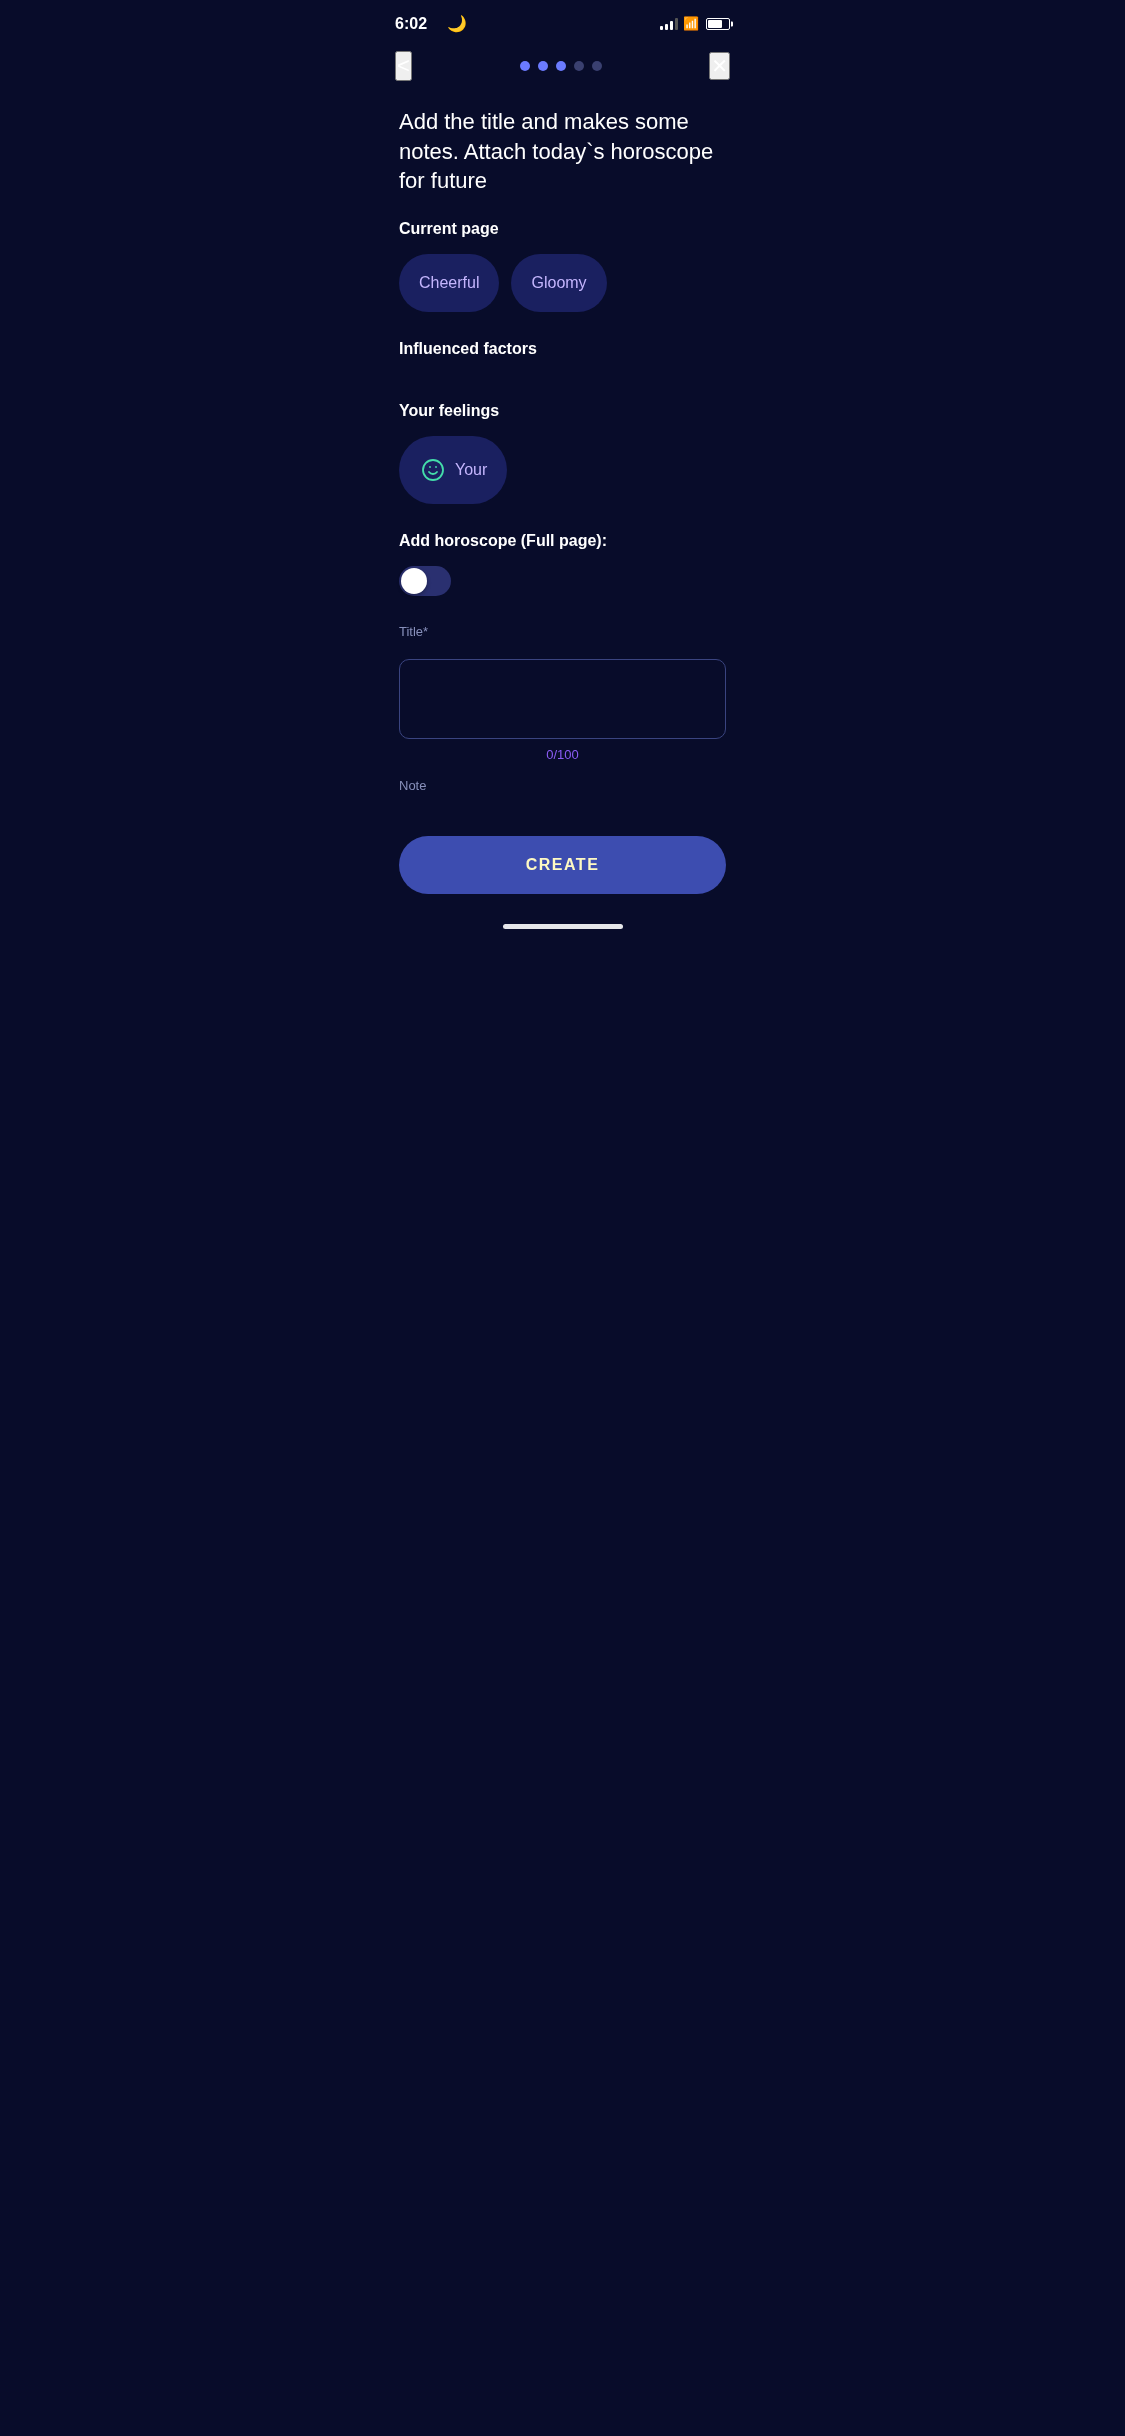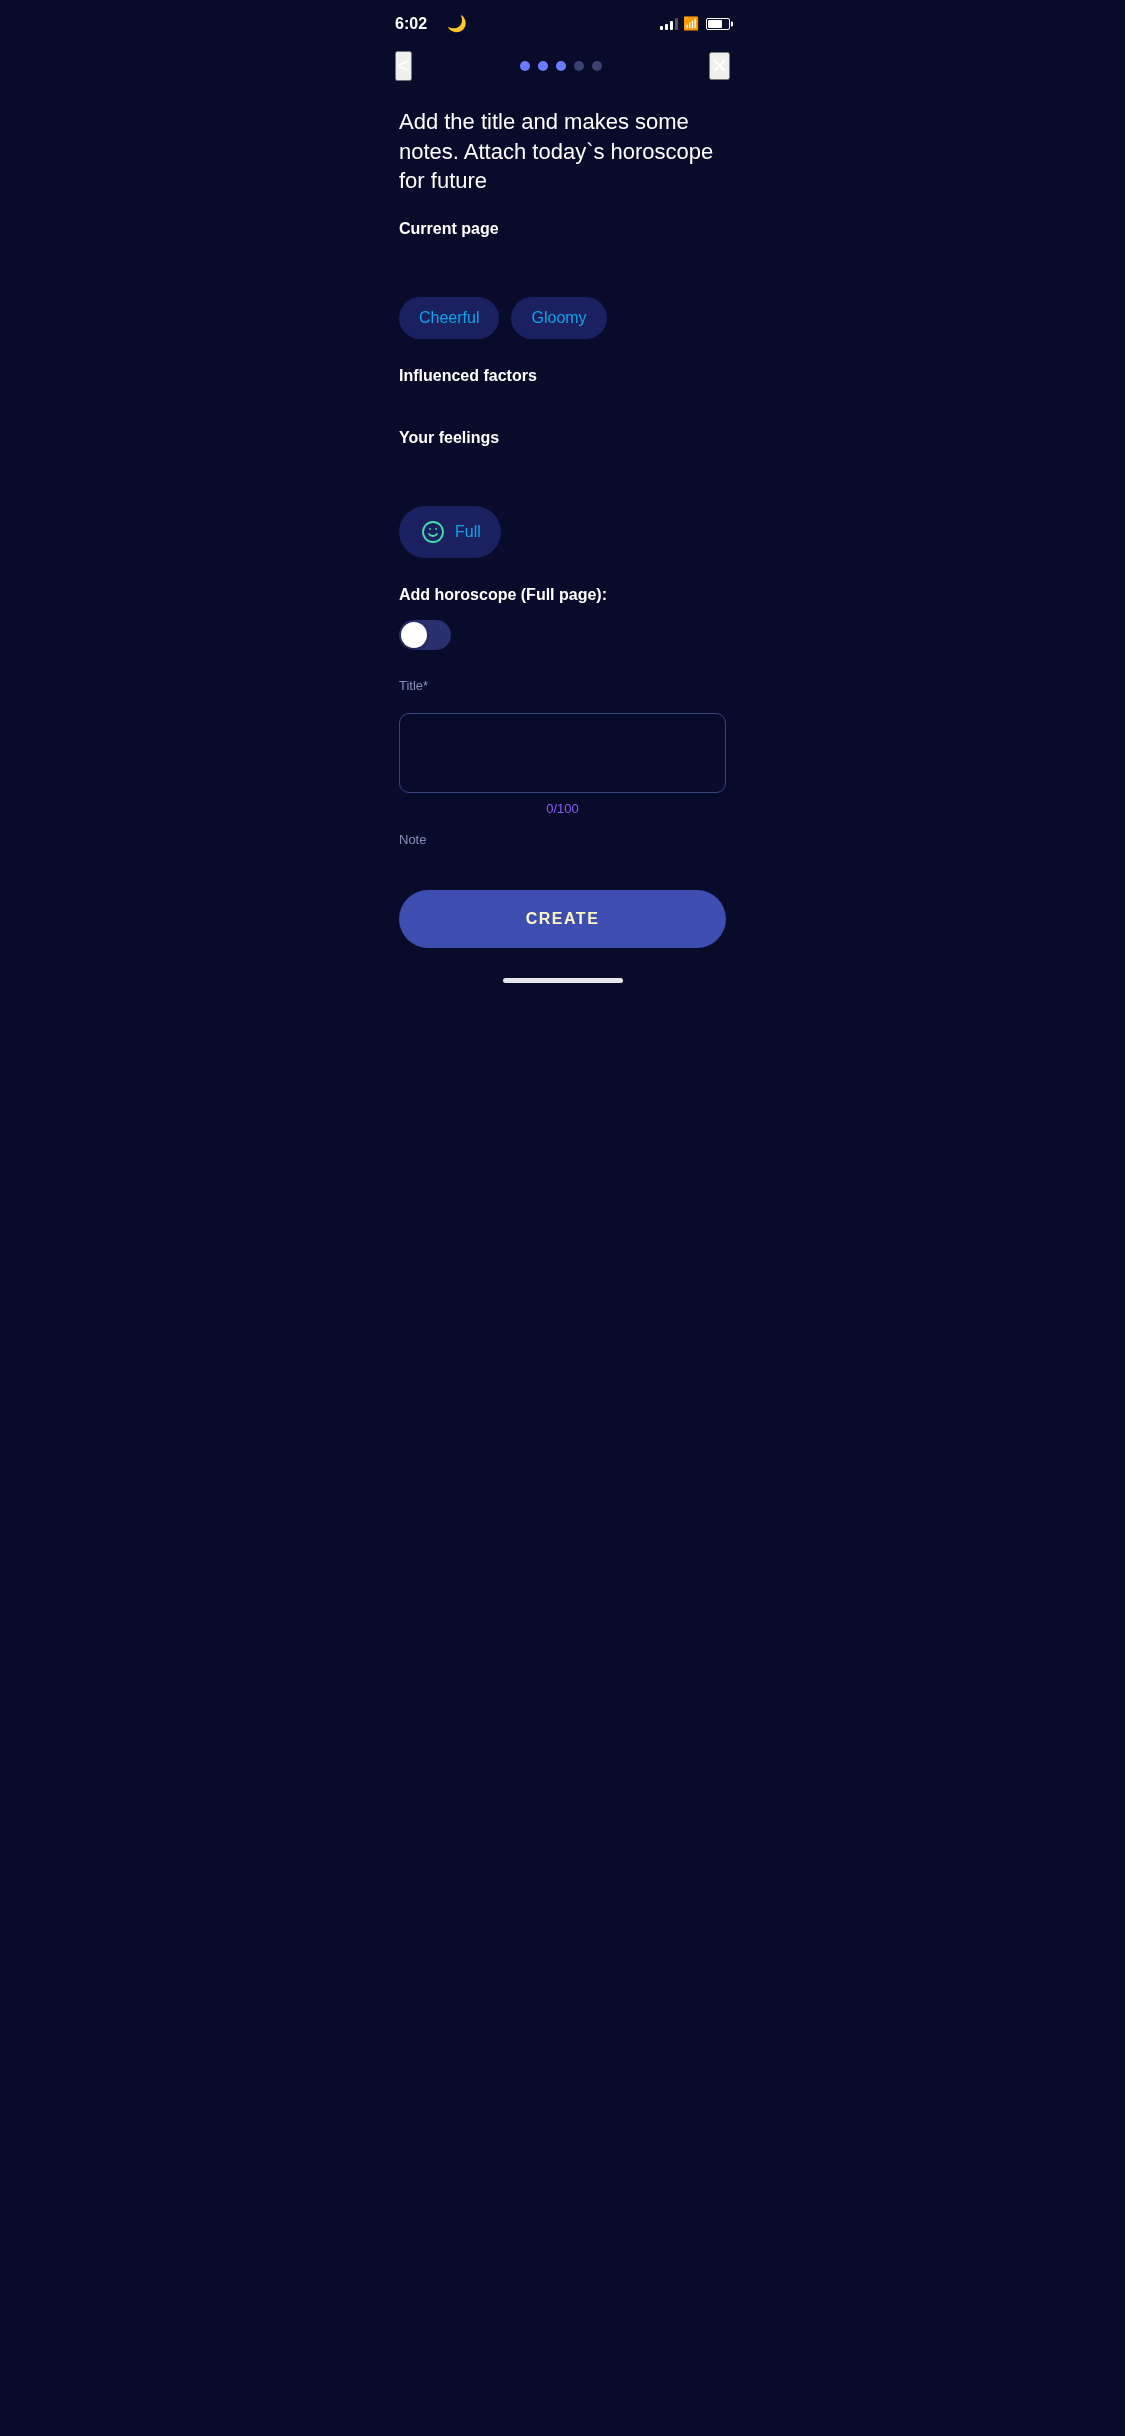--- a/index.html
+++ b/index.html
@@ -153,26 +153,25 @@
       flex-wrap: wrap;
       gap: 12px;
     }
 
     .chip {
       display: flex;
       align-items: center;
       gap: 8px;
       background: #1a2060;
       border-radius: 50px;
-      padding: 12px 20px;
+      padding: 20px 20px;
       font-size: 16px;
       font-weight: 500;
-      color: #0ea5e9;
-      cursor: pointer;
-      margin-top: 43px;
+      color: #c4b5fd;
+      cursor: pointer;
     }
 
     .chip-icon {
       width: 28px;
       height: 28px;
       display: flex;
       align-items: center;
       justify-content: center;
     }
 
@@ -330,21 +329,21 @@
   <div class="chips-row">
     <div class="chip">
       <div class="chip-icon">
         <svg width="24" height="24" viewBox="0 0 24 24" fill="none" stroke="#44ddaa" stroke-width="1.8" stroke-linecap="round" stroke-linejoin="round">
           <circle cx="12" cy="12" r="10"></circle>
           <path d="M8 14s1.5 2 4 2 4-2 4-2"></path>
           <line x1="9" y1="9" x2="9.01" y2="9"></line>
           <line x1="15" y1="9" x2="15.01" y2="9"></line>
         </svg>
       </div>
-      <span>Full</span>
+      <span>Your</span>
     </div>
   </div>
 </div>
 
 <div class="section">
   <div class="section-label">Add horoscope (Full page):</div>
   <div class="toggle-row">
     <div class="toggle">
       <div class="toggle-thumb"></div>
     </div>

